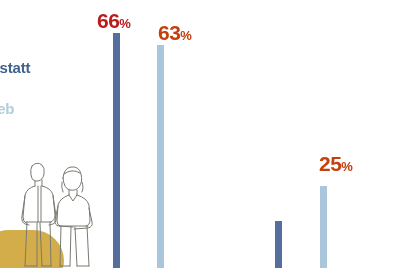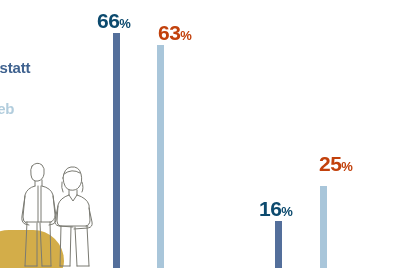--- a/index.html
+++ b/index.html
@@ -52,21 +52,21 @@
 
   
   .value {
     position: absolute;
     white-space: nowrap;
     font-weight: bold;
     line-height: 1;
   }
   .value .num { font-size: 21px; letter-spacing: -0.5px; }
   .value .pct { font-size: 13px; letter-spacing: -0.3px; }
-  .value.dark  { color: #0c4a6e; }
+  .value.dark  { color: #b91c1c; }
   .value.light { color: #c2410c; margin-left: 14px; }
 
   
   .illustration {
     position: absolute;
     left: 0;
     bottom: 0;
     width: 104px;
     height: 112px;
   }
@@ -107,23 +107,20 @@
   </div>
 
   <div class="value dark" style="left:97px; top:10px;">
     <span class="num">66</span><span class="pct">%</span>
   </div>
 
   <div class="value light" style="left:144px; top:22px;">
     <span class="num">63</span><span class="pct">%</span>
   </div>
 
-  <div class="value dark" style="left:259px; top:198px;">
-    <span class="num">16</span><span class="pct">%</span>
-  </div>
 
   <div class="value light" style="left:305px; top:153px;">
     <span class="num">25</span><span class="pct">%</span>
   </div>
 
   <div class="bar dark" style="left:113px; height:235px;"></div>
   <div class="bar light" style="left:157px; height:223px;"></div>
   <div class="bar dark" style="left:275px; height:47px;"></div>
   <div class="bar light" style="left:320px; height:82px;"></div>
 

